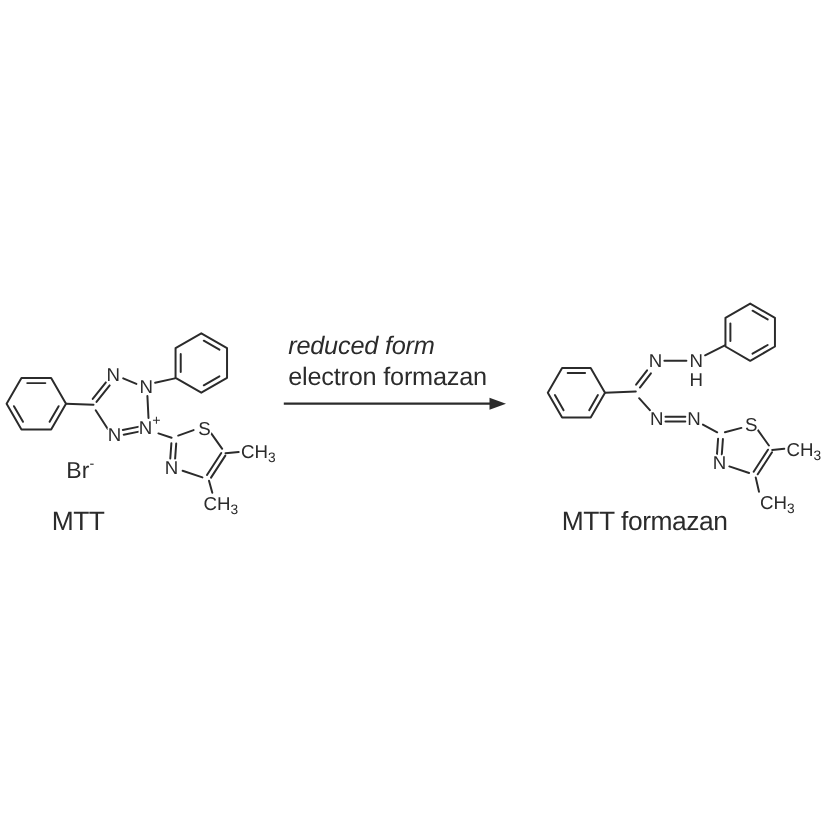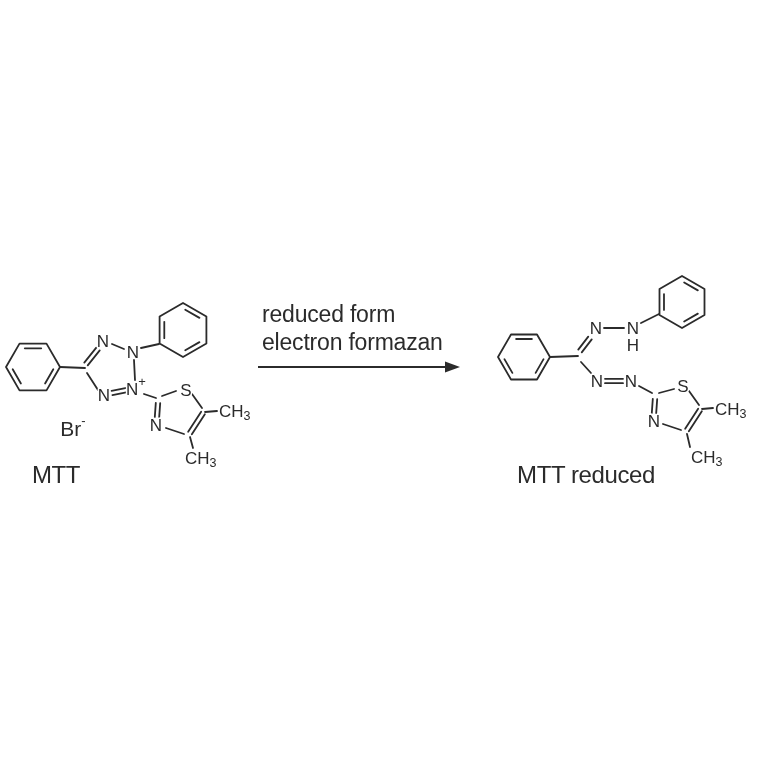--- a/index.html
+++ b/index.html
@@ -27,30 +27,30 @@
   .arrow-text {
     position: absolute;
     left: 262px;
     top: 300px;
     color: #2b2b2b;
     font-size: 23px;
     line-height: 28px;
     letter-spacing: -0.2px;
     white-space: nowrap;
   }
-  .arrow-text .l1 { }
+  .arrow-text .l1 { font-style: italic; }
   .caption {
     position: absolute;
     color: #2b2b2b;
     font-size: 24px;
     letter-spacing: -0.4px;
     text-align: center;
     white-space: nowrap;
   }
-  .cap-left  { left: 16px;  top: 461px; width: 80px;  }
+  .cap-left  { left: 31px;  top: 461px; width: 80px;  }
   .cap-right { left: 504px; top: 461px; width: 164px; }
 </style>
 </head>
 <body>
 
 <div class="stage">
   <svg class="scheme" id="mol-svg" viewBox="0 0 764 764">
       <polygon points="60.0,367.0 46.5,390.4 19.5,390.4 6.0,367.0 19.5,343.6 46.5,343.6" fill="none" stroke="#2b2b2b" stroke-width="1.8" stroke-linejoin="round"></polygon>
       <line x1="53.304" y1="369.24473784660927" x2="45.096" y2="383.4614108751346" stroke="#2b2b2b" stroke-width="1.8" stroke-linecap="round"></line>
       <line x1="20.904000000000007" y1="383.4614108751346" x2="12.696000000000002" y2="369.24473784660927" stroke="#2b2b2b" stroke-width="1.8" stroke-linecap="round"></line>
@@ -125,14 +125,14 @@
       <text x="715" y="409" fill="#2b2b2b" font-size="17" text-anchor="start" dominant-baseline="central">CH<tspan dy="5" font-size="12.5">3</tspan></text>
       <text x="691" y="457" fill="#2b2b2b" font-size="17" text-anchor="start" dominant-baseline="central">CH<tspan dy="5" font-size="12.5">3</tspan></text>
     </svg>
 
   <div class="arrow-text">
     <div class="l1">reduced form</div>
     <div class="l2">electron formazan</div>
   </div>
 
   <div class="caption cap-left">MTT</div>
-  <div class="caption cap-right">MTT reduced</div>
+  <div class="caption cap-right">MTT formazan</div>
 </div>
 
 </body></html>

